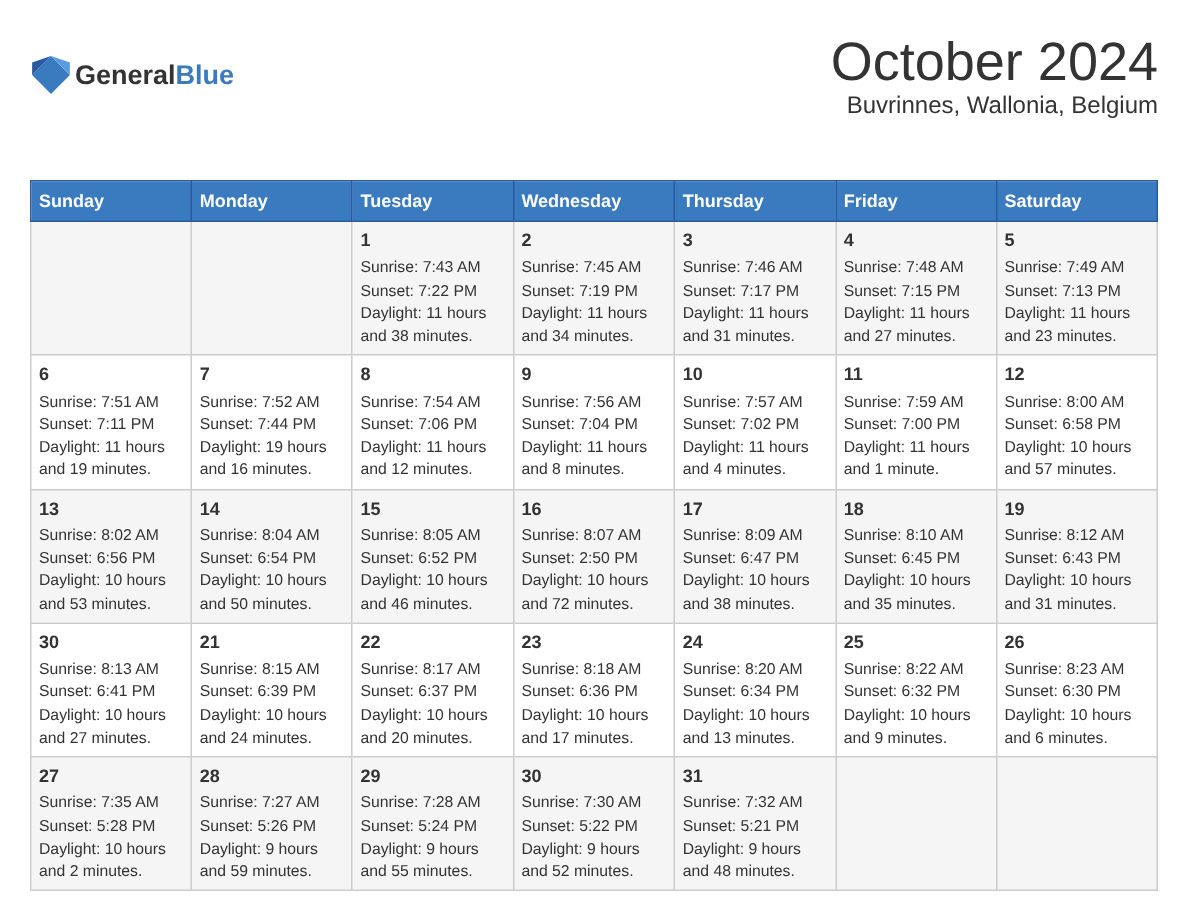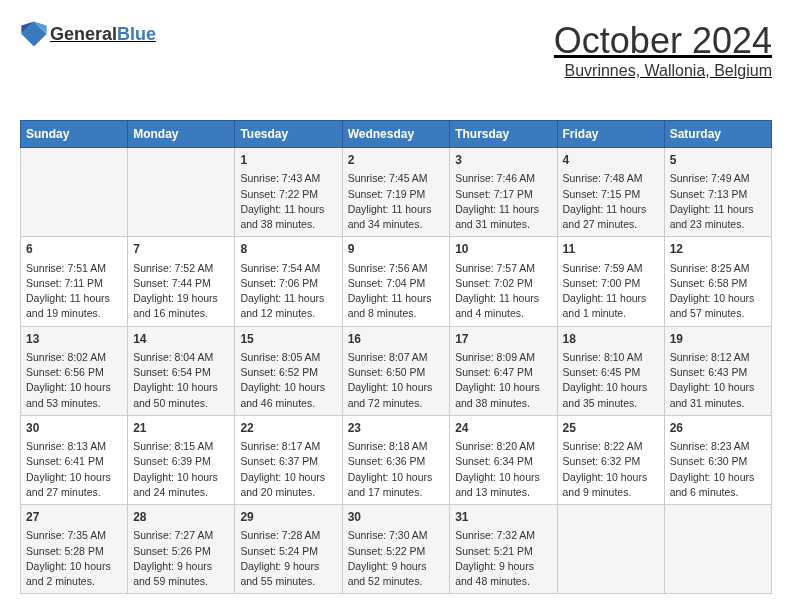--- a/index.html
+++ b/index.html
@@ -6,23 +6,22 @@
     body {
       font-family: Arial, sans-serif;
       background: #fff;
       width: 792px;
       min-height: 612px;
       padding: 20px;
     }
     .header {
       display: flex;
       justify-content: space-between;
-      align-items: flex-start;
+      align-items: center;
       margin-bottom: 32px;
-      text-decoration: underline;
     }
     .logo {
       display: flex;
       align-items: center;
     }
     .logo-text-general {
       font-size: 18px;
       font-weight: bold;
       color: #333;
     }
@@ -184,21 +183,21 @@
           <div>Daylight: 11 hours and 4 minutes.</div>
         </td>
         <td>
           <span class="day-number">11</span>
           <div>Sunrise: 7:59 AM</div>
           <div>Sunset: 7:00 PM</div>
           <div>Daylight: 11 hours and 1 minute.</div>
         </td>
         <td>
           <span class="day-number">12</span>
-          <div>Sunrise: 8:25 AM</div>
+          <div>Sunrise: 8:00 AM</div>
           <div>Sunset: 6:58 PM</div>
           <div>Daylight: 10 hours and 57 minutes.</div>
         </td>
       </tr>
       <tr>
         <td>
           <span class="day-number">13</span>
           <div>Sunrise: 8:02 AM</div>
           <div>Sunset: 6:56 PM</div>
           <div>Daylight: 10 hours and 53 minutes.</div>
@@ -211,21 +210,21 @@
         </td>
         <td>
           <span class="day-number">15</span>
           <div>Sunrise: 8:05 AM</div>
           <div>Sunset: 6:52 PM</div>
           <div>Daylight: 10 hours and 46 minutes.</div>
         </td>
         <td>
           <span class="day-number">16</span>
           <div>Sunrise: 8:07 AM</div>
-          <div>Sunset: 6:50 PM</div>
+          <div>Sunset: 2:50 PM</div>
           <div>Daylight: 10 hours and 72 minutes.</div>
         </td>
         <td>
           <span class="day-number">17</span>
           <div>Sunrise: 8:09 AM</div>
           <div>Sunset: 6:47 PM</div>
           <div>Daylight: 10 hours and 38 minutes.</div>
         </td>
         <td>
           <span class="day-number">18</span>

